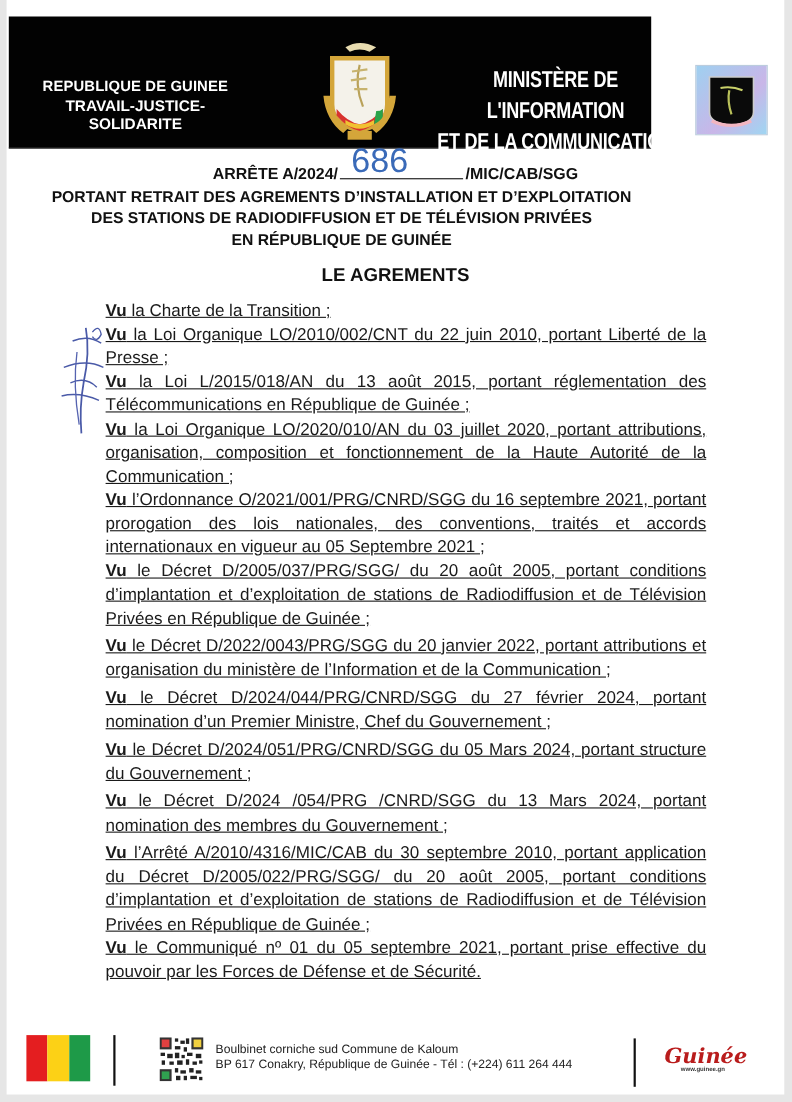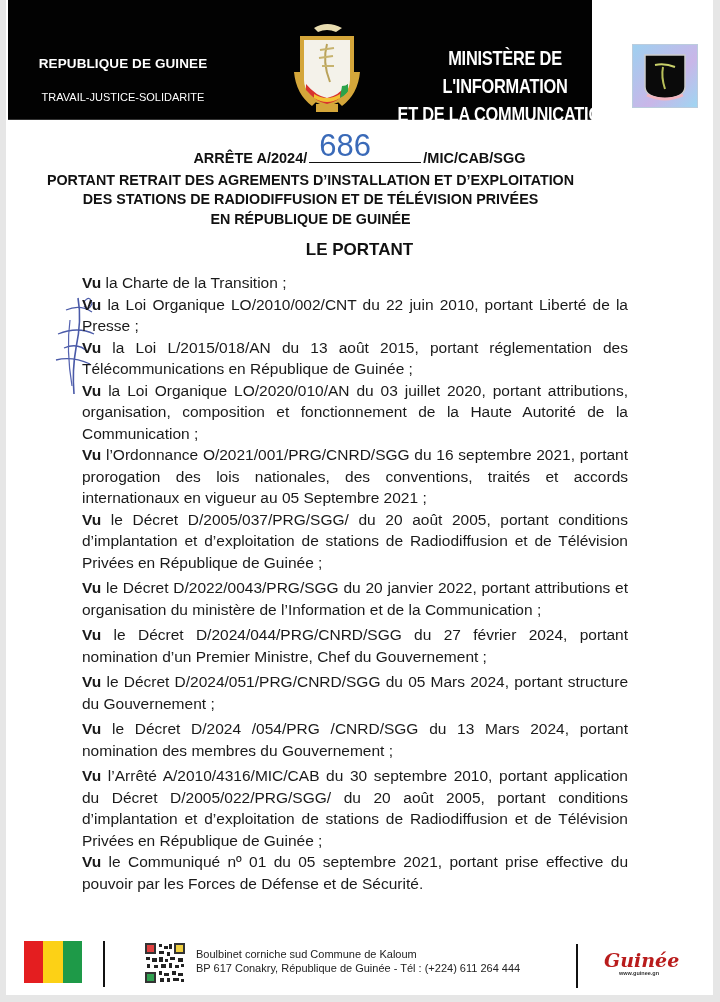--- a/index.html
+++ b/index.html
@@ -8,27 +8,27 @@
     background: #e6e6e6;
     font-family: "Liberation Sans", sans-serif;
     color: #111;
   }
   .page {
     position: absolute; left: 6px; top: 0; width: 707px; height: 995px;
     background: #ffffff;
   }
   
   .header {
-    position: absolute; left: 2px; top: 0; width: 584px; height: 119px;
+    position: absolute; left: 2px; top: 15px; width: 584px; height: 119px;
     background: #020202;
     border-bottom: 1px solid #333;
   }
   .rep-block { position: absolute; left: 20px; top: 56px; width: 190px; text-align: center; color: #fff; }
   .rep-title { font-weight: bold; font-size: 13.5px; letter-spacing: 0.1px; }
-  .rep-motto { font-weight: normal; font-size: 11px; margin-top: 20px; }
+  .rep-motto { font-weight: bold; font-size: 14px; margin-top: 2px; }
   .coat {
     position: absolute; left: 278px; top: 22px; width: 82px; height: 92px;
   }
   .ministry {
     position: absolute; left: 380px; top: 44px; width: 232px; color: #fff;
     font-family: "Liberation Sans", sans-serif; font-weight: bold;
     font-size: 21px; line-height: 28px; text-align: center;
     transform: scaleX(0.78); transform-origin: left top;
     width: 300px; letter-spacing: -0.3px;
   }
@@ -53,22 +53,22 @@
   .subject {
     position: absolute; top: 171px; left: 0; width: 609px; text-align: center;
     font-weight: bold; font-size: 14.3px; line-height: 19.3px;
   }
   .minister {
     position: absolute; top: 240px; left: 0; width: 707px; text-align: center;
     font-weight: bold; font-size: 17px;
   }
   
   .vu-list {
-    position: absolute; left: 76px; top: 272px; width: 546px;
-    font-size: 15.5px; line-height: 21.5px; color: #1a1a1a;
+    position: absolute; left: 90px; top: 272px; width: 546px;
+    font-size: 15.5px; line-height: 21.5px; color: #1a1a1a; text-decoration: underline;
   }
   .vu-item { text-align: justify; margin-bottom: 0; }
   .vu-item.gap { margin-top: 4px; }
   .vu-item b { font-weight: bold; }
   .signature {
     position: absolute; left: 42px; top: 290px; width: 50px; height: 110px;
   }
   
   .flag { position: absolute; left: 18px; top: 941px; width: 58px; height: 42px; display: flex; }
   .flag span { flex: 1; }
@@ -124,21 +124,21 @@
   <div class="arrete-line">
     <span>ARRÊTE A/2024/</span><span class="num-slot"><span class="num">686</span></span><span>/MIC/CAB/SGG</span>
   </div>
 
   <div class="subject">
     <div>PORTANT RETRAIT DES AGREMENTS D’INSTALLATION ET D’EXPLOITATION</div>
     <div>DES STATIONS DE RADIODIFFUSION ET DE TÉLÉVISION PRIVÉES</div>
     <div>EN RÉPUBLIQUE DE GUINÉE</div>
   </div>
 
-  <div class="minister">LE PORTANT</div>
+  <div class="minister">LE AGREMENTS</div>
 
   <svg class="signature" viewBox="0 0 50 110">
     <path d="M30 8 Q34 30 28 58 Q24 80 26 104" stroke="#4a5aa8" stroke-width="1.6" fill="none"></path>
     <path d="M18 20 Q32 14 44 22 M10 44 Q30 36 46 44 M16 58 Q30 52 40 62 M8 70 Q24 66 42 74" stroke="#4a5aa8" stroke-width="1.3" fill="none"></path>
     <path d="M36 12 Q42 4 44 14 Q40 22 36 16" stroke="#4a5aa8" stroke-width="1.2" fill="none"></path>
     <path d="M22 30 Q18 60 24 96" stroke="#5563b0" stroke-width="1.2" fill="none"></path>
   </svg>
 
   <div class="vu-list">
     <div class="vu-item"><b>Vu</b><span> la Charte de la Transition ;</span></div>

